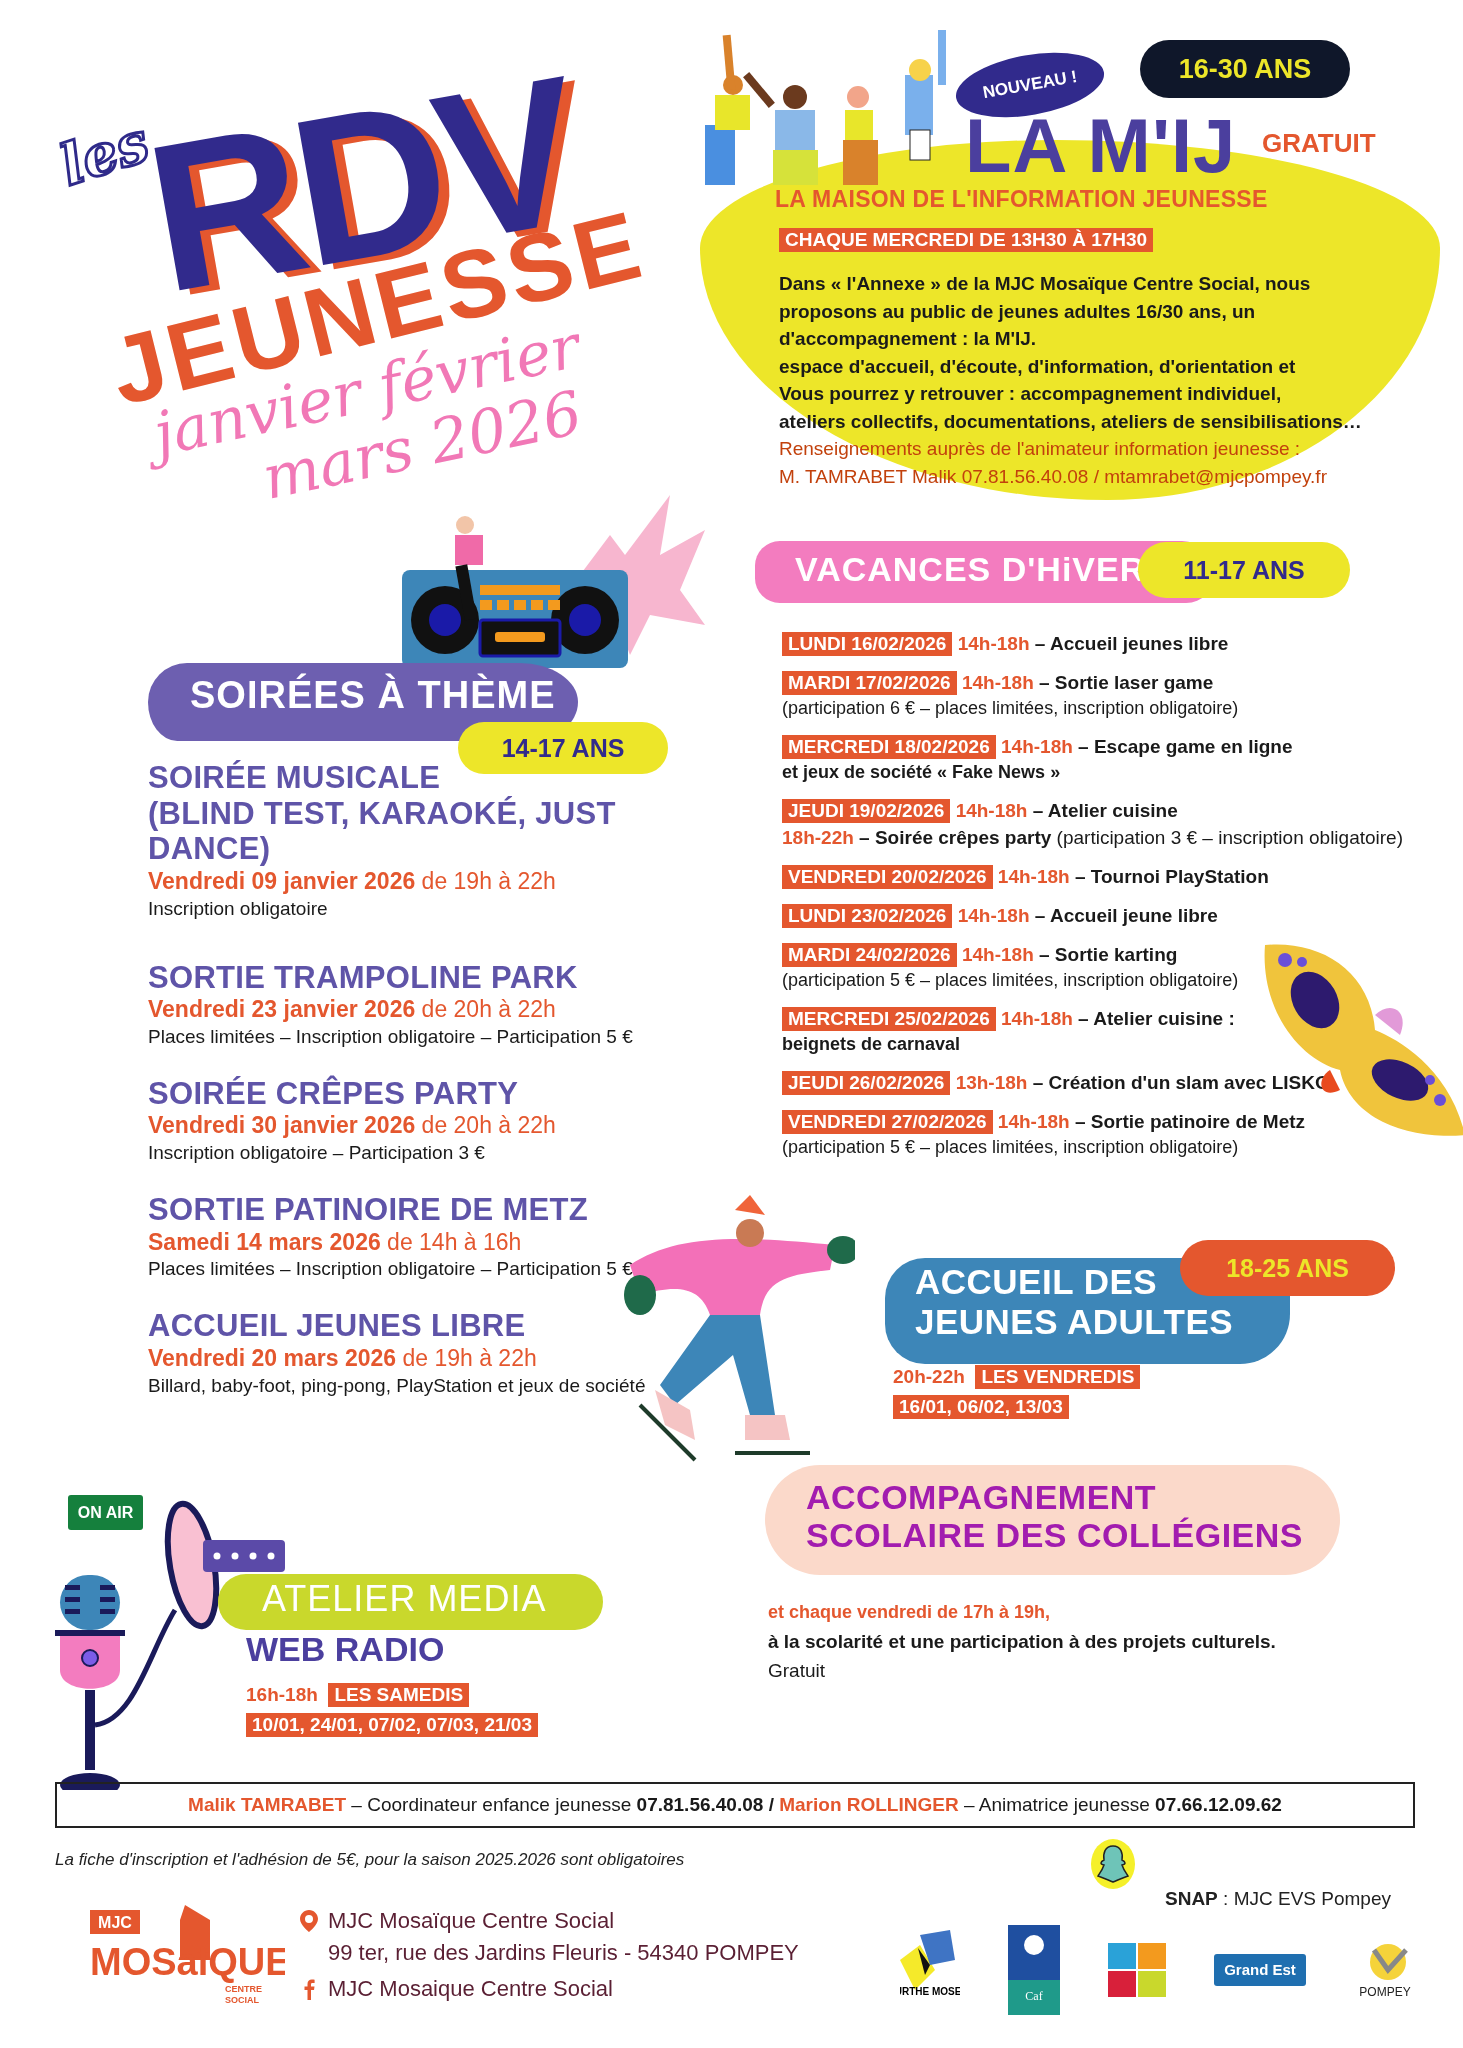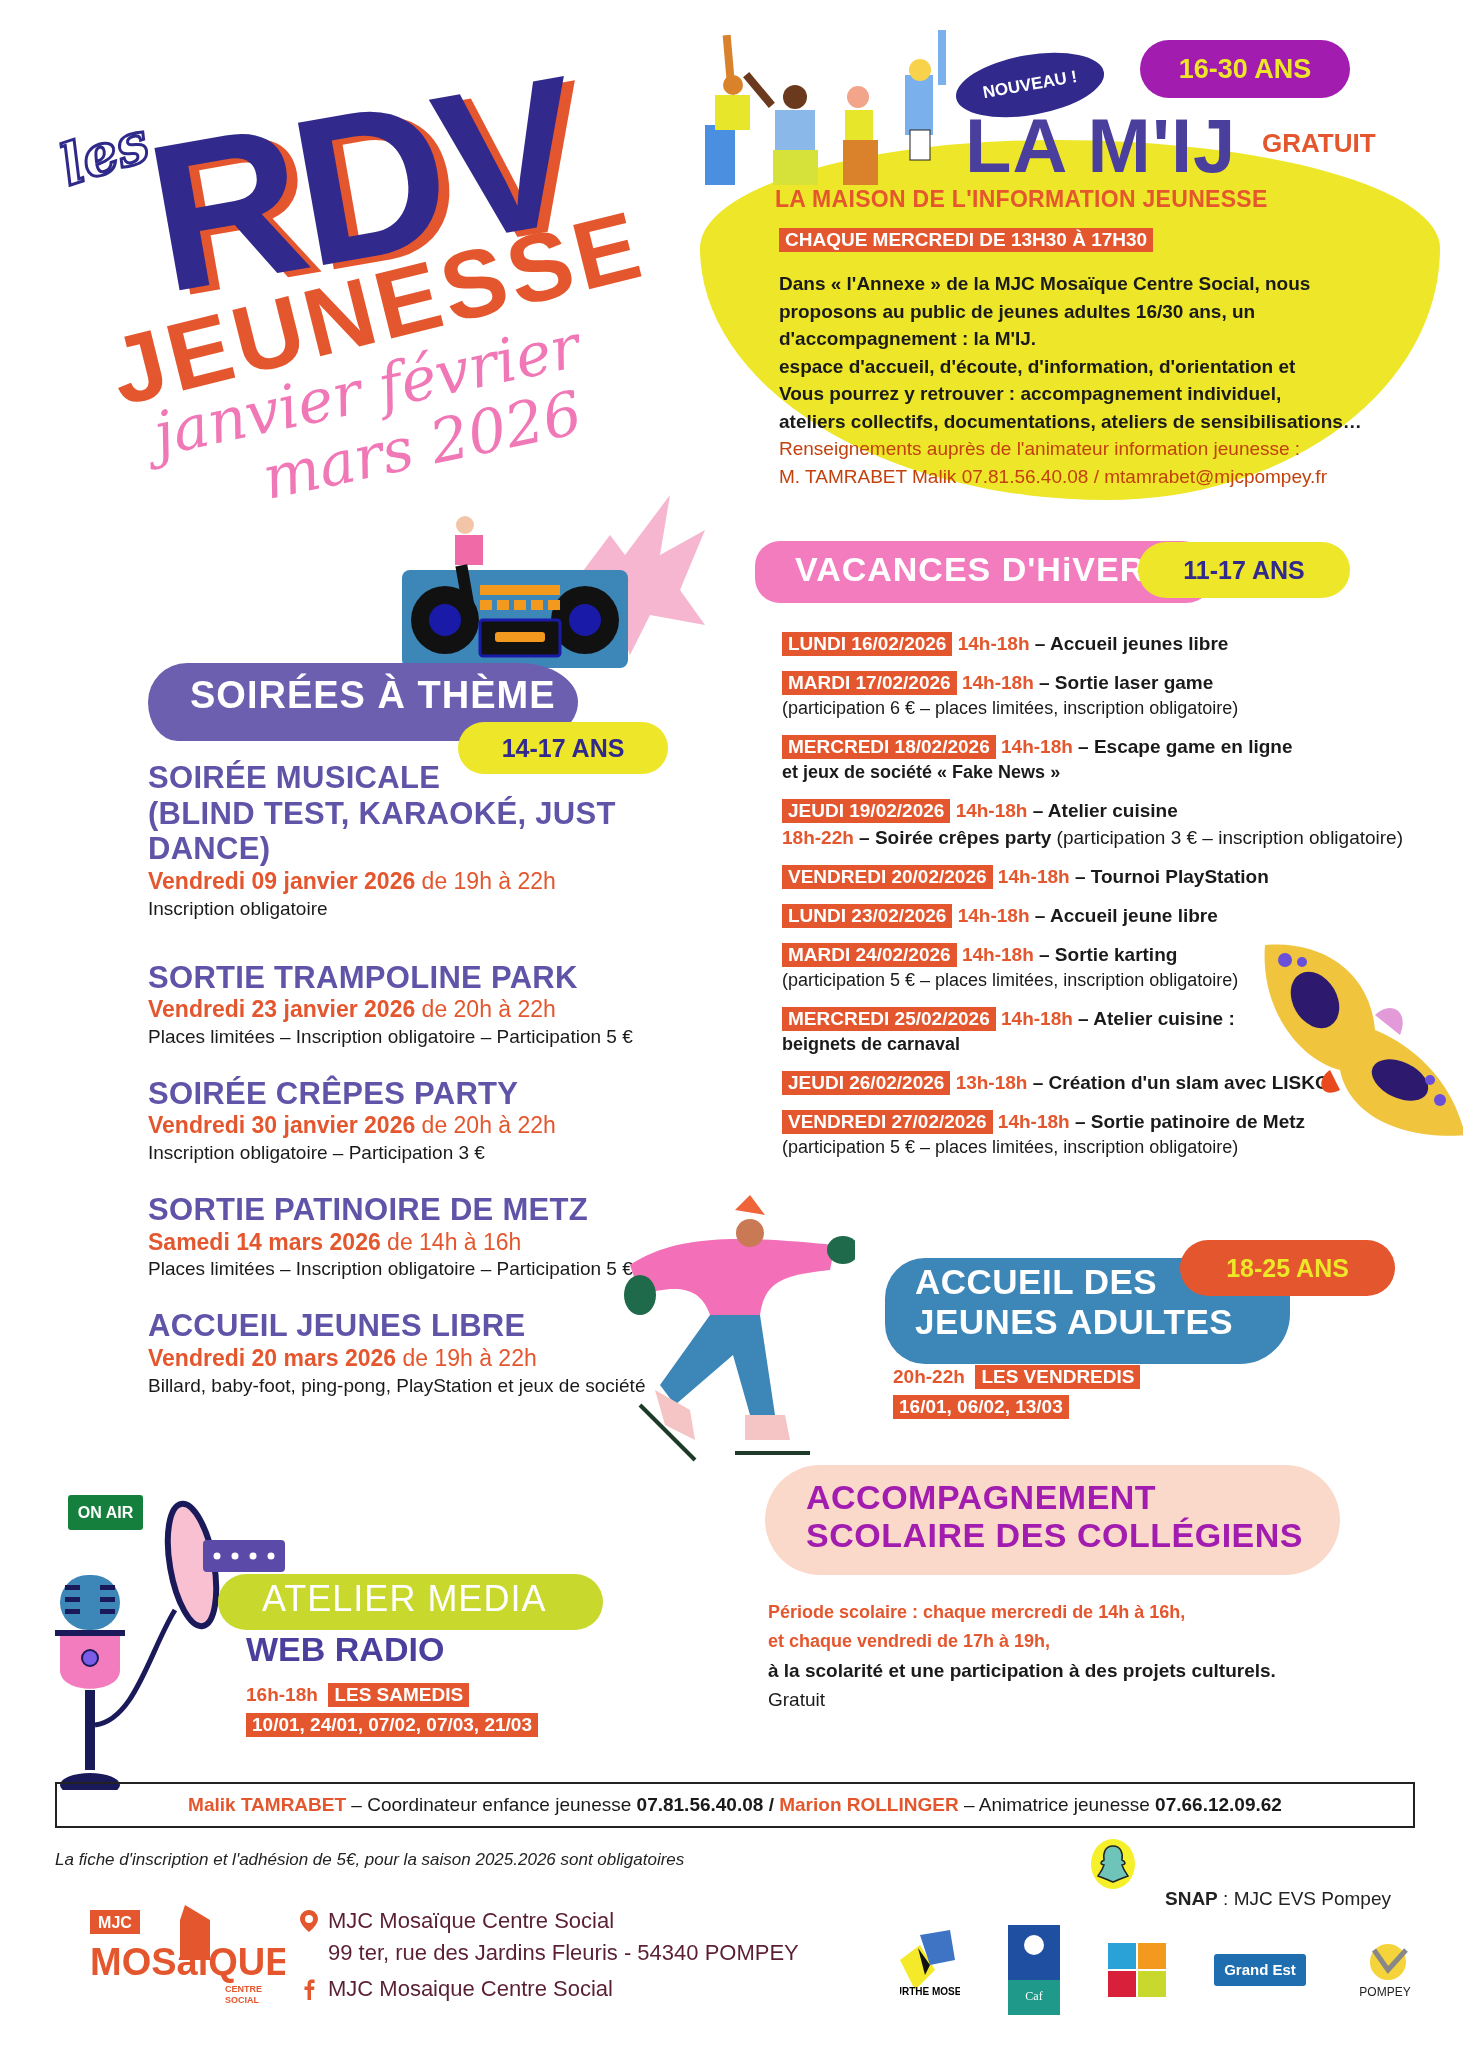--- a/index.html
+++ b/index.html
@@ -20,21 +20,21 @@
   .months2 { left: 260px; top: 415px; font-family: "DejaVu Serif", serif; font-style: italic; font-size: 60px;
              color: #f178b6; transform: rotate(-12deg); line-height: 1; }
 
   
   .mij-blob { left: 700px; top: 140px; width: 740px; height: 360px; background: #ede629;
               border-radius: 48% 52% 45% 55% / 30% 30% 70% 70%; }
   .people { left: 695px; top: 15px; width: 290px; height: 170px; }
   .nouveau { left: 955px; top: 55px; width: 150px; height: 60px; background: #312a8c; color: #fff;
              border-radius: 50%; display: flex; align-items: center; justify-content: center;
              font-weight: bold; font-size: 17px; transform: rotate(-10deg); }
-  .age-16-30 { left: 1140px; top: 40px; width: 210px; height: 58px; background: #a21caf; color: #ede629;
+  .age-16-30 { left: 1140px; top: 40px; width: 210px; height: 58px; background: #0f172a; color: #ede629;
                border-radius: 30px; display: flex; align-items: center; justify-content: center;
                font-weight: bold; font-size: 27px; }
   .mij-title { left: 965px; top: 108px; font-size: 76px; font-weight: bold; color: #4b3f9e; line-height: 1; letter-spacing: 1px; }
   .gratuit { left: 1262px; top: 128px; font-size: 26px; font-weight: bold; color: #e4572e; }
   .mij-sub { left: 775px; top: 186px; font-size: 23px; font-weight: bold; color: #e4572e; letter-spacing: 0.3px; }
   .tag { background: #e4572e; color: #fff; font-weight: bold; padding: 1px 6px; display: inline-block; line-height: 1.15; }
   .mij-when { left: 779px; top: 228px; font-size: 19px; }
   .mij-text { left: 779px; top: 270px; width: 630px; font-size: 19px; line-height: 27.5px; }
   .mij-text .b { font-weight: bold; }
   .mij-text .n { font-weight: normal; color: #c2410c; }
@@ -295,21 +295,20 @@
   <div><span class="t">20h-22h</span>&nbsp;&nbsp;<span class="tag">LES VENDREDIS</span></div>
   <div><span class="tag">16/01, 06/02, 13/03</span></div>
 </div>
 
 <div class="abs acc-band"></div>
 <div class="abs acc-title">
   <div>ACCOMPAGNEMENT</div>
   <div>SCOLAIRE DES COLLÉGIENS</div>
 </div>
 <div class="abs acc-text cond">
-  <div class="o">Période scolaire : chaque mercredi de 14h à 16h,</div>
   <div class="o">et chaque vendredi de 17h à 19h,</div>
   <div class="b">à la scolarité et une participation à des projets culturels.</div>
   <div>Gratuit</div>
 </div>
 
 <svg class="abs mic" viewBox="0 0 260 290">
   <rect x="5" y="75" width="60" height="55" rx="28" fill="#3d86b8"></rect>
   <rect x="10" y="85" width="15" height="5" fill="#1a1a5a"></rect>
     <rect x="45" y="85" width="15" height="5" fill="#1a1a5a"></rect>
   <rect x="10" y="97" width="15" height="5" fill="#1a1a5a"></rect>

